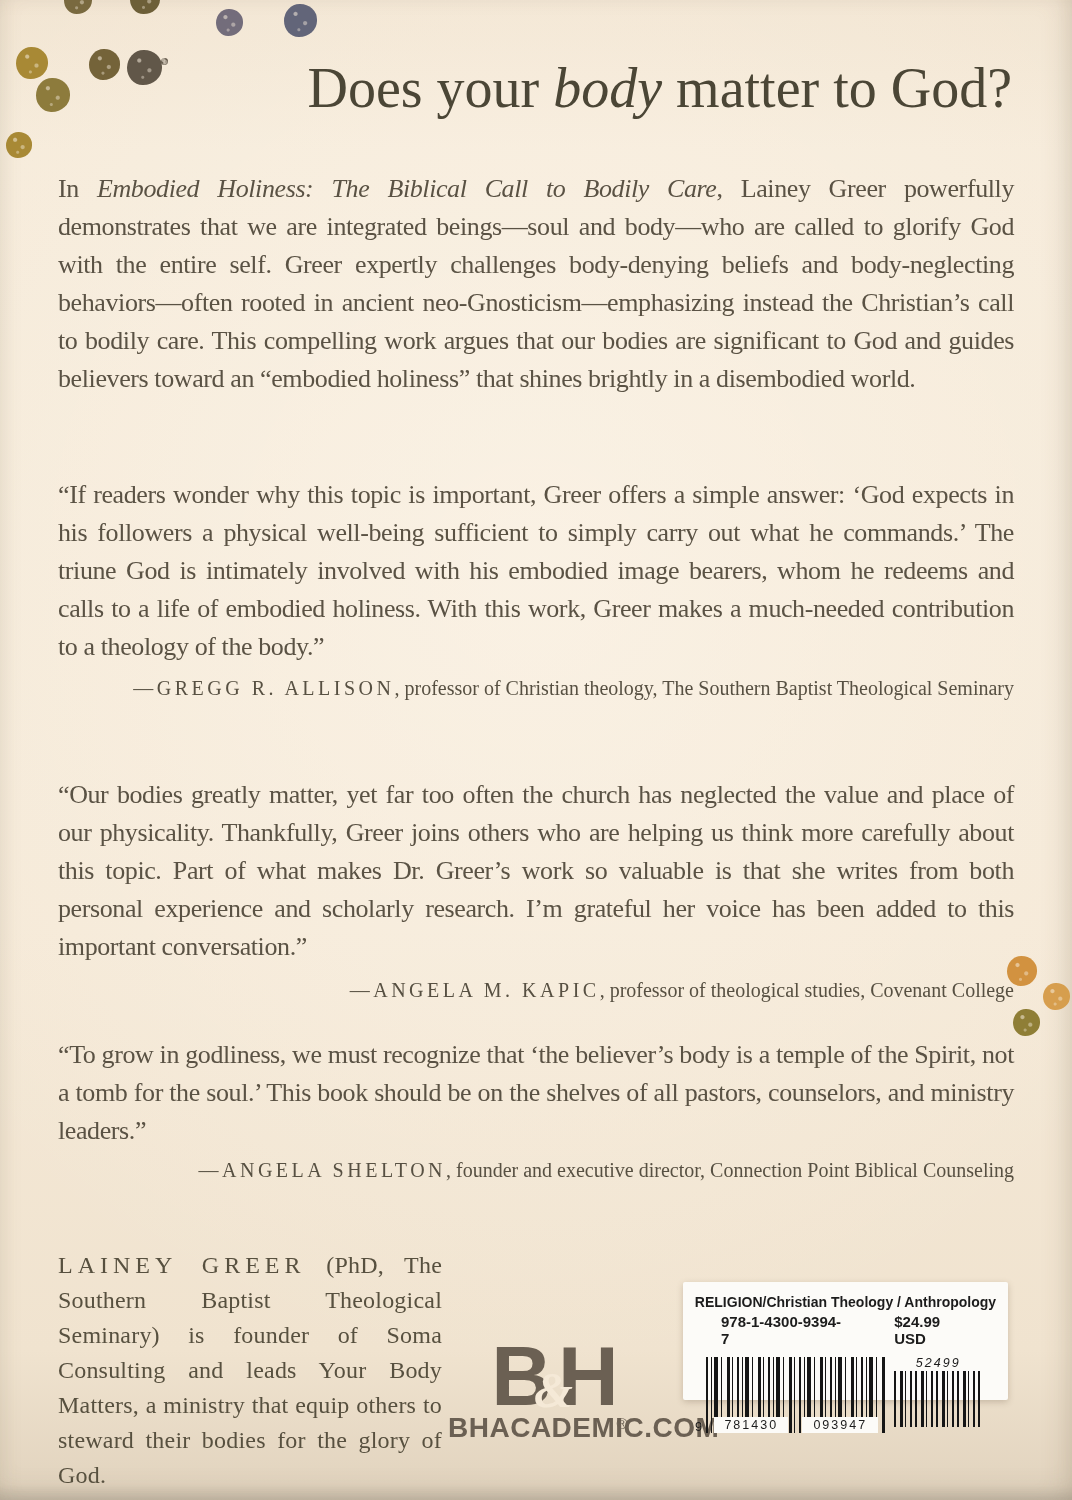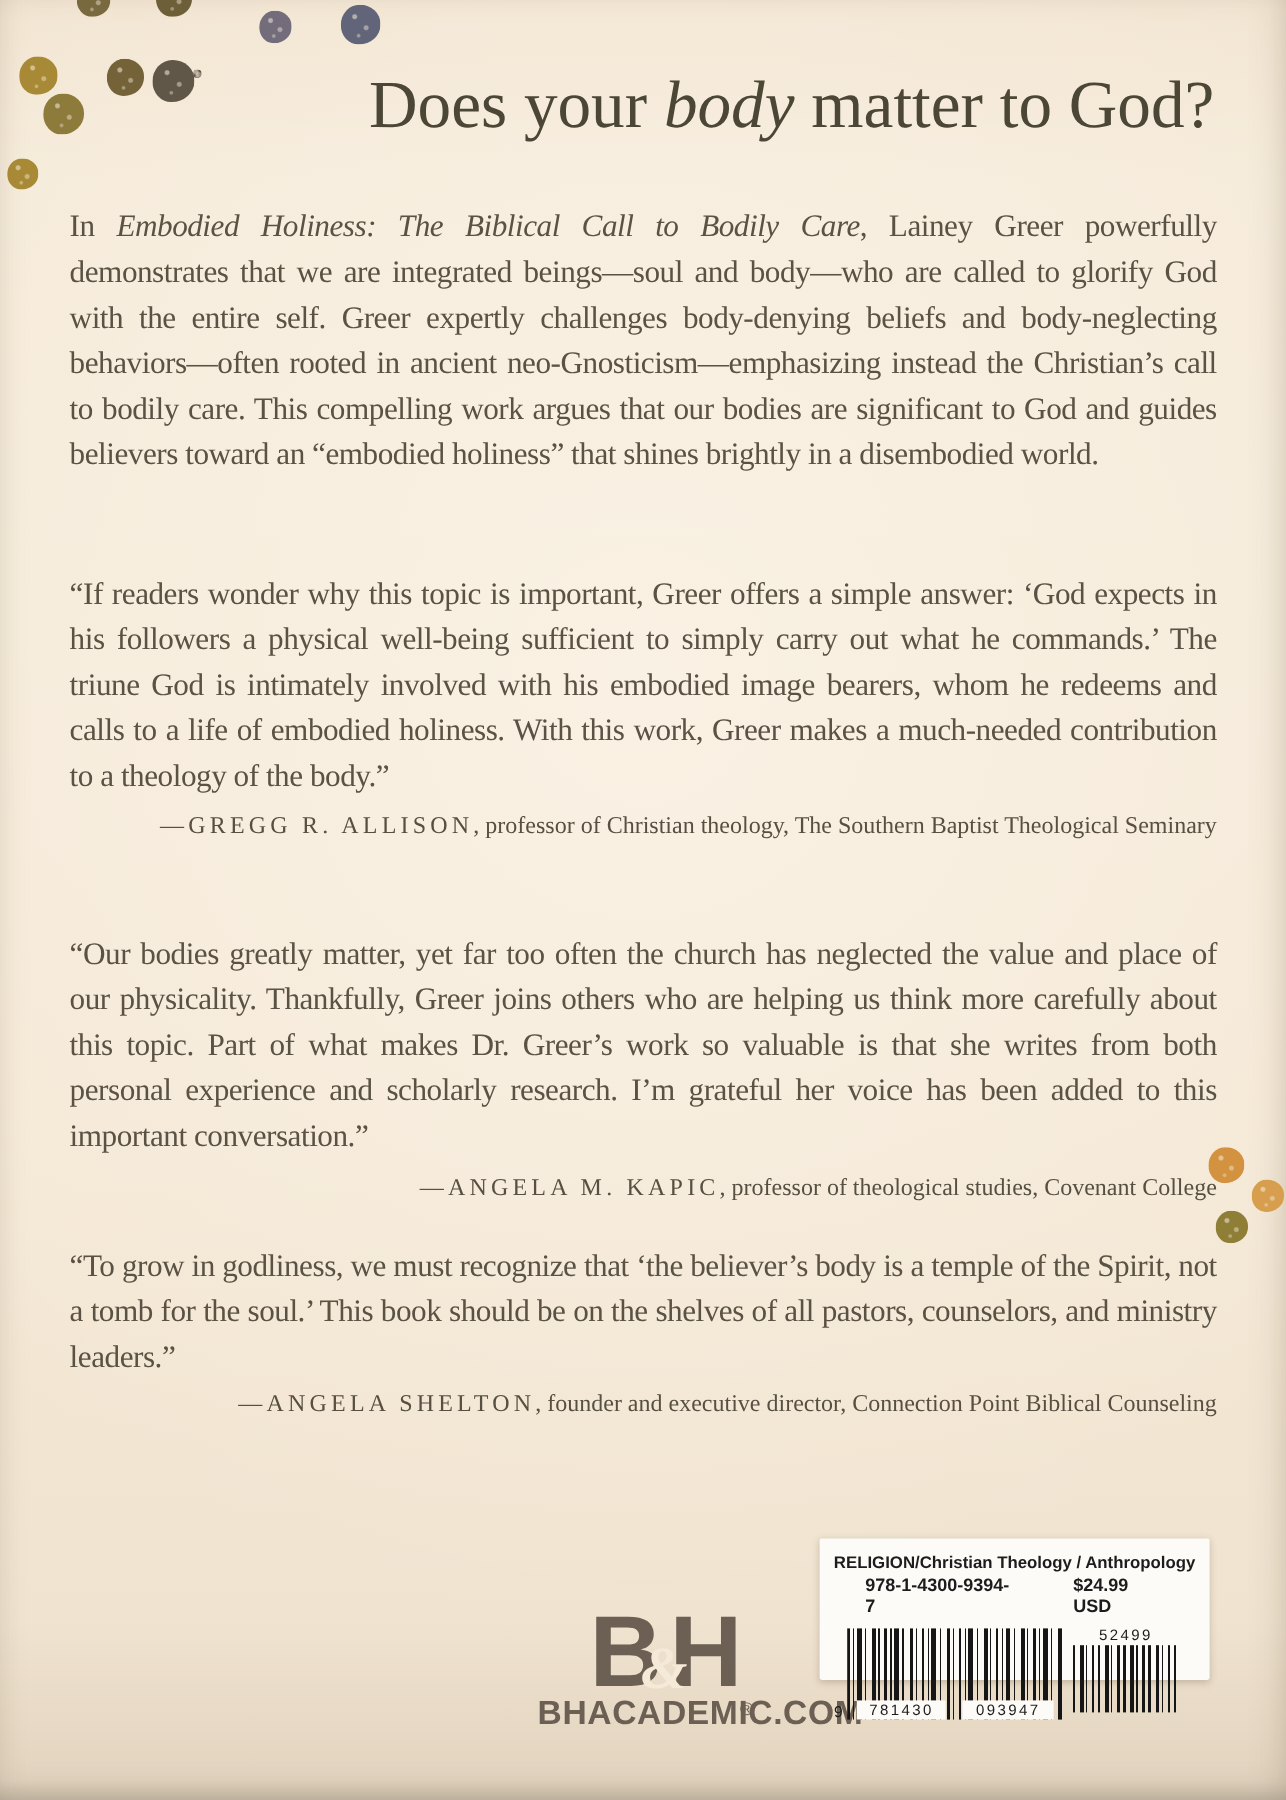--- a/index.html
+++ b/index.html
@@ -125,21 +125,21 @@
       #161616 26px 27px, transparent 27px 31px);
   }
   .chip{
     position:absolute;bottom:0;height:16px;background:#fcfbf8;
     display:flex;align-items:center;justify-content:center;
     font-size:12.5px;letter-spacing:2px;
   }
   .chip1{left:8px;width:74px;}
   .chip2{left:96px;width:76px;}
   .supp{margin-bottom:6px;}
-  .supp-num{display:block;text-align:center;font-size:12.5px;letter-spacing:2px;margin-bottom:1px;}
+  .supp-num{display:block;text-align:center;font-size:12.5px;letter-spacing:2px;margin-bottom:1px;font-style:italic;}
   .supp-bars{
     width:88px;height:56px;
     background-image:repeating-linear-gradient(90deg,
       #161616 0 2px, transparent 2px 6px,
       #161616 6px 9px, transparent 9px 11px,
       #161616 11px 12px, transparent 12px 16px,
       #161616 16px 18px, transparent 18px 21px);
   }
 </style>
 </head>
@@ -169,20 +169,21 @@
 
   <p class="para q1">“If readers wonder why this topic is important, Greer offers a simple answer: ‘God expects in his followers a physical well-being sufficient to simply carry out what he commands.’ The triune God is intimately involved with his embodied image bearers, whom he redeems and calls to a life of embodied holiness. With this work, Greer makes a much-needed contribution to a theology of the body.”</p>
   <p class="attr a1"><span class="name">—GREGG R. ALLISON</span><span>, professor of Christian theology, The Southern Baptist Theological Seminary</span></p>
 
   <p class="para q2">“Our bodies greatly matter, yet far too often the church has neglected the value and place of our physicality. Thankfully, Greer joins others who are helping us think more carefully about this topic. Part of what makes Dr. Greer’s work so valuable is that she writes from both personal experience and scholarly research. I’m grateful her voice has been added to this important conversation.”</p>
   <p class="attr a2"><span class="name">—ANGELA M. KAPIC</span><span>, professor of theological studies, Covenant College</span></p>
 
   <p class="para q3">“To grow in godliness, we must recognize that ‘the believer’s body is a temple of the Spirit, not a tomb for the soul.’ This book should be on the shelves of all pastors, counselors, and ministry leaders.”</p>
   <p class="attr a3"><span class="name">—ANGELA SHELTON</span><span>, founder and executive director, Connection Point Biblical Counseling</span></p>
 
+  <p class="bio"><span class="name">LAINEY GREER</span><span> (PhD, The Southern Baptist Theological Seminary) is founder of Soma Consulting and leads Your Body Matters, a ministry that equip others to steward their bodies for the glory of God.</span></p>
 
   <div class="publisher">
     <div class="bh-line"><span class="bh-letter">B</span><span class="bh-amp">&amp;</span><span class="bh-letter">H</span><span class="bh-reg">®</span></div>
     <div class="bh-site">BHACADEMIC.COM</div>
   </div>
 
   <div class="barcode">
     <div class="bc-category">RELIGION/Christian Theology / Anthropology</div>
     <div class="bc-row2">
       <span>978-1-4300-9394-7</span>

